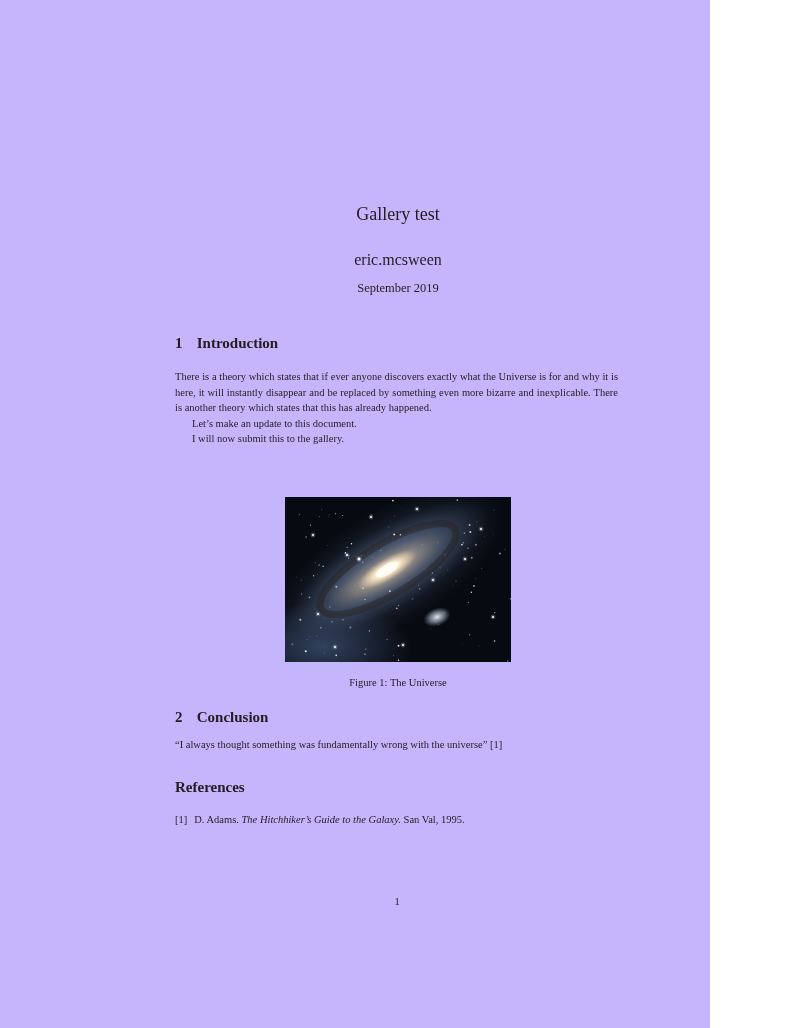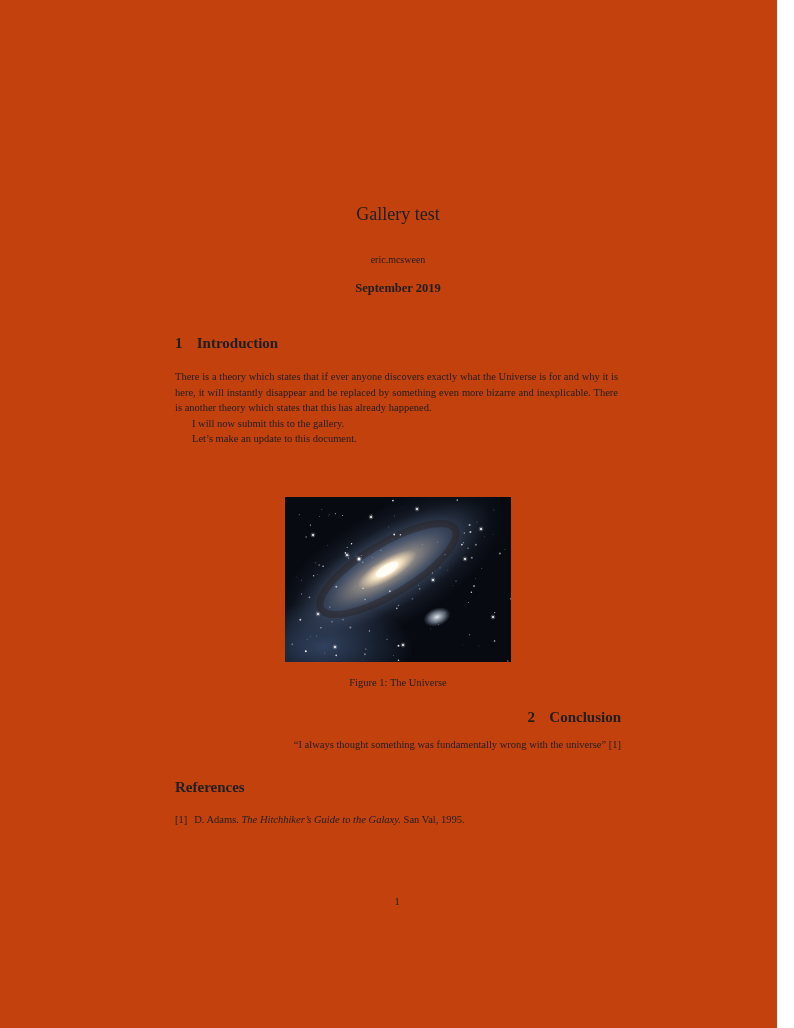--- a/index.html
+++ b/index.html
@@ -2,37 +2,37 @@
 <html><head>
 <meta charset="utf-8">
 <style>
   html, body {
     margin: 0;
     padding: 0;
     background: #ffffff;
   }
   .page {
     position: relative;
-    width: 777px;
+    width: 710px;
     height: 1028px;
-    background: #c2410c;
+    background: #c4b5fd;
     font-family: "Liberation Serif", "DejaVu Serif", serif;
     color: #1f1f1f;
     overflow: hidden;
   }
   .abs {
     position: absolute;
     left: 175px;
     width: 446px;
   }
   
   .title-block { top: 203px; text-align: center; }
   .doc-title   { font-size: 18px; line-height: 22px; font-weight: 400; }
-  .doc-author  { font-size: 10px; line-height: 15px; margin-top: 27px; text-align: center; }
-  .doc-date    { font-size: 12.5px; line-height: 15px; margin-top: 14px; font-weight: bold; }
+  .doc-author  { font-size: 16px; line-height: 15px; margin-top: 27px; text-align: center; }
+  .doc-date    { font-size: 12.5px; line-height: 15px; margin-top: 14px; }
 
   
   .sec-heading {
     font-size: 15px;
     line-height: 19px;
     font-weight: 700;
   }
   .sec-num { display: inline-block; margin-right: 0.95em; }
 
   
@@ -58,21 +58,21 @@
     width: 226px;
     height: 165px;
   }
   .figure-caption {
     font-size: 10.5px;
     line-height: 15px;
     margin-top: 13px;
     text-align: center;
   }
 
-  .conclusion-block { top: 708px; text-align: right; }
+  .conclusion-block { top: 708px; }
   .quote-par {
     font-size: 10.5px;
     line-height: 15.5px;
     margin: 10px 0 0 0;
   }
 
   .references-block { top: 778px; }
   .ref-entry {
     display: flex;
     margin-top: 15px;
@@ -101,22 +101,22 @@
     <div class="doc-title">Gallery test</div>
     <div class="doc-author">eric.mcsween</div>
     <div class="doc-date">September 2019</div>
   </div>
 
   <div class="abs intro-block">
     <div class="sec-heading">
       <span class="sec-num">1</span><span>Introduction</span>
     </div>
     <p class="body-par">There is a theory which states that if ever anyone discovers exactly what the Universe is for and why it is here, it will instantly disappear and be replaced by something even more bizarre and inexplicable. There is another theory which states that this has already happened.</p>
+    <p class="body-line">Let’s make an update to this document.</p>
     <p class="body-line">I will now submit this to the gallery.</p>
-    <p class="body-line">Let’s make an update to this document.</p>
   </div>
 
   <div class="abs figure-block">
     <svg class="figure-image" viewBox="0 0 226 165" xmlns="http://www.w3.org/2000/svg" preserveAspectRatio="none">
       <defs>
         <radialGradient id="gHaloFar" cx="50%" cy="50%" r="50%">
           <stop offset="0%" stop-color="#6e82a4" stop-opacity="0.45"></stop>
           <stop offset="60%" stop-color="#55688a" stop-opacity="0.22"></stop>
           <stop offset="100%" stop-color="#3a4a66" stop-opacity="0"></stop>
         </radialGradient>

